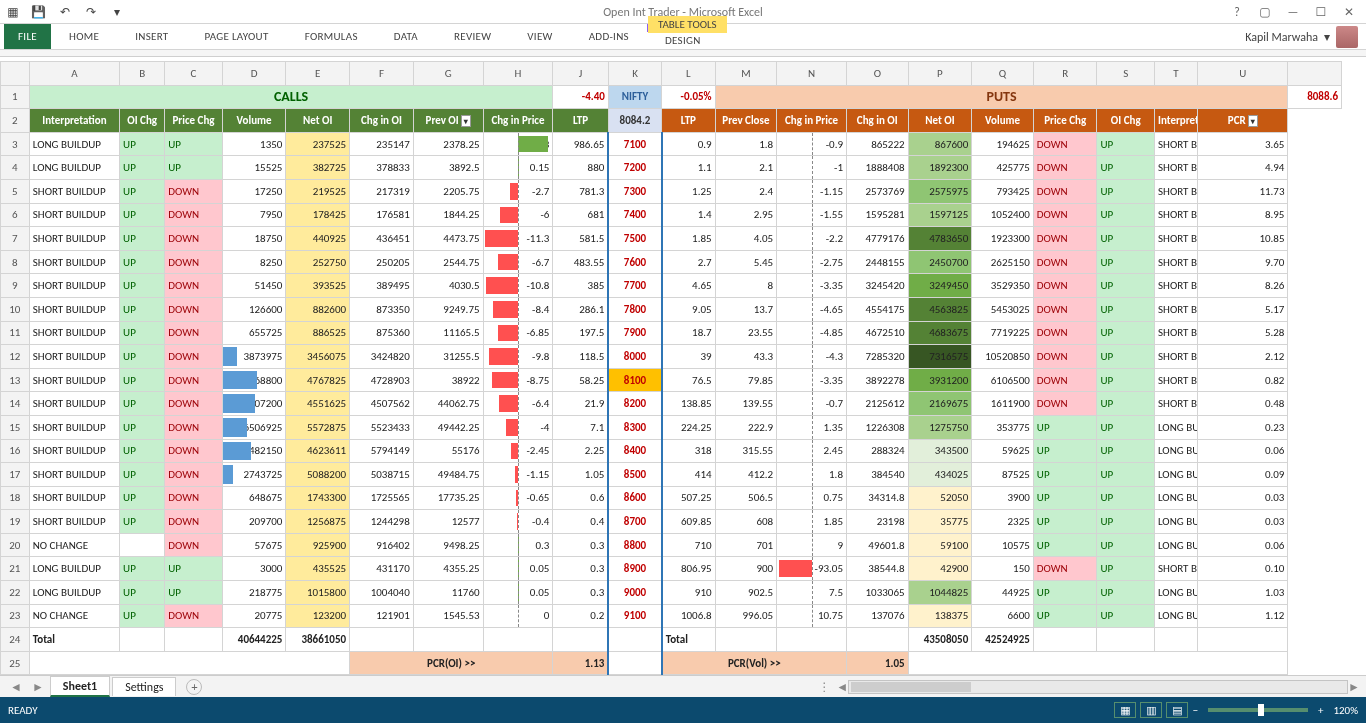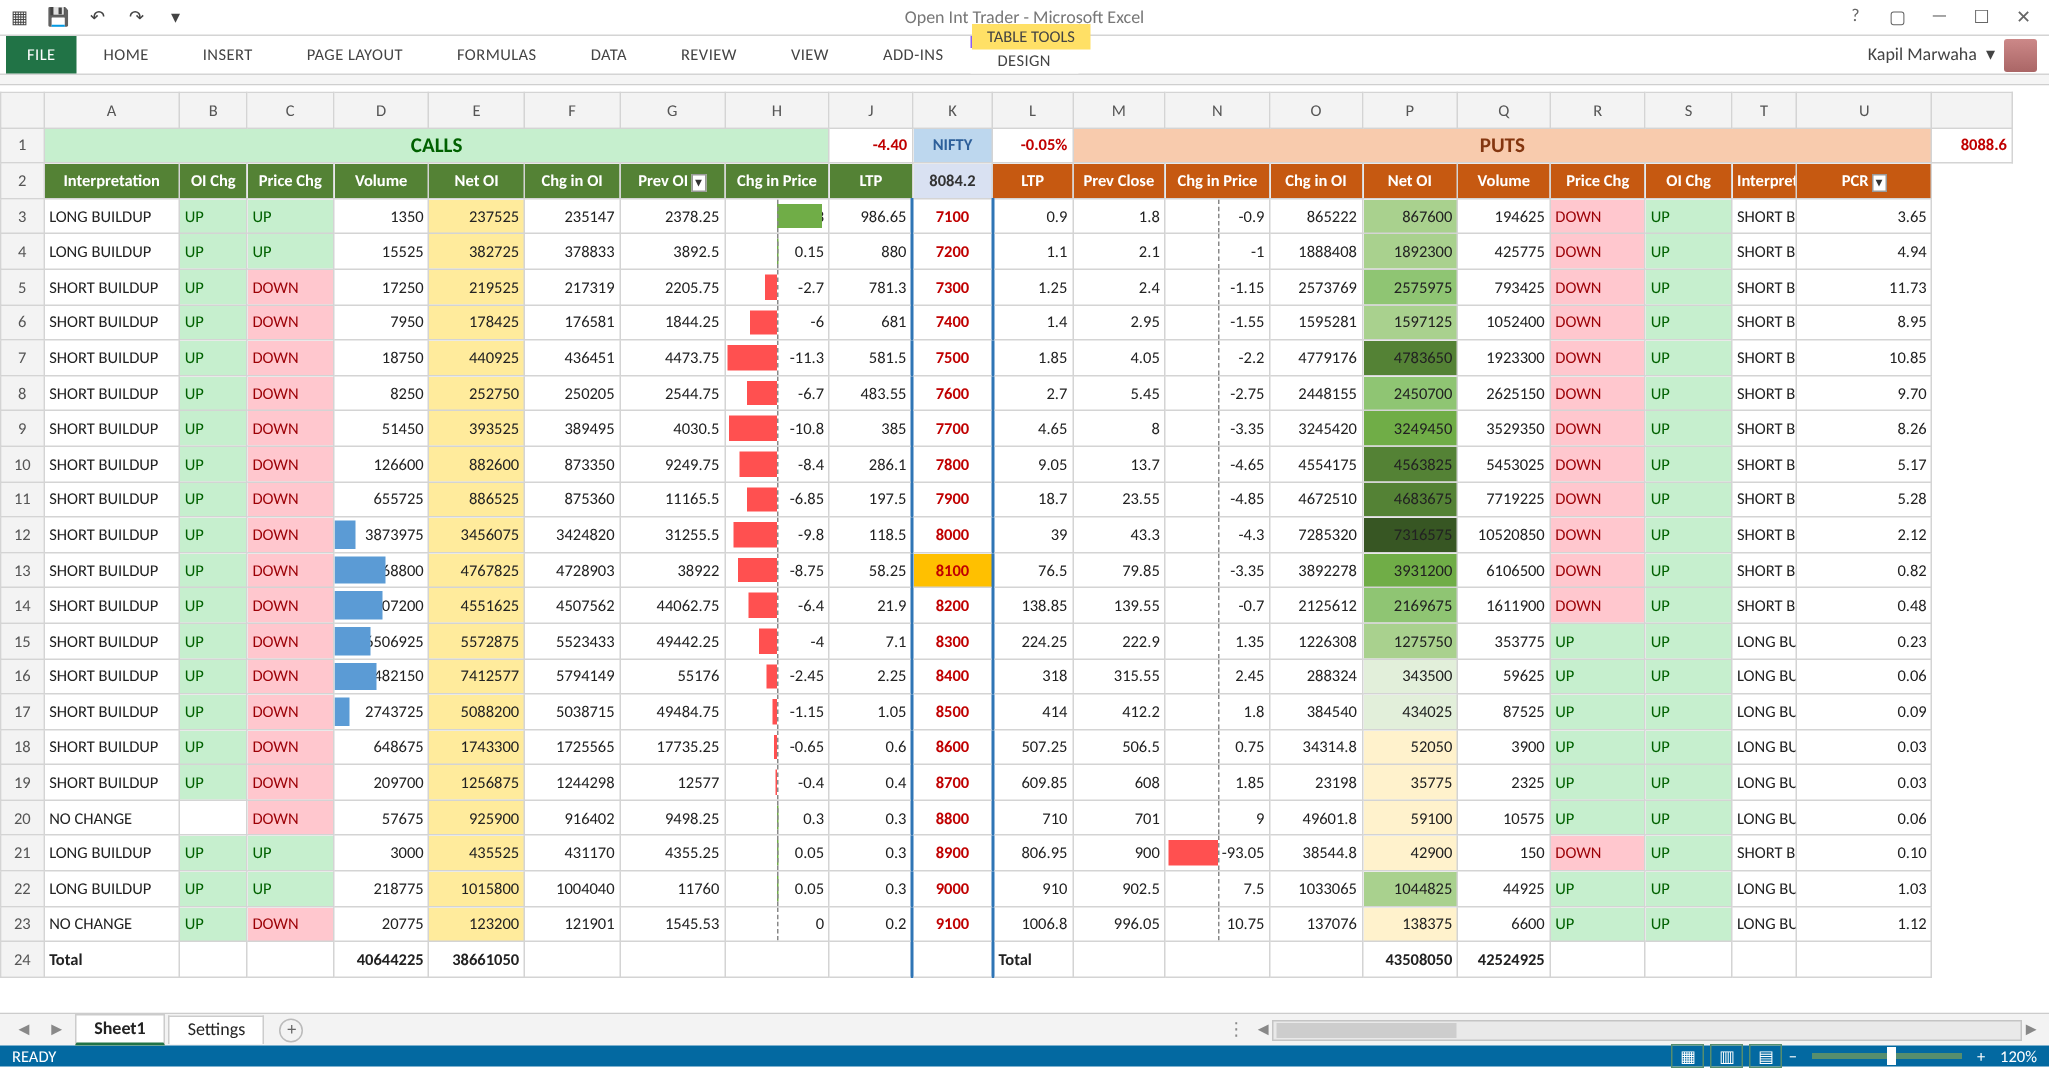--- a/index.html
+++ b/index.html
@@ -77,21 +77,21 @@
 
 .sheet-tabs { height: 22px; background: #f3f3f3; border-top: 1px solid #ccc; display: flex; align-items: center; padding: 0 6px; font-size: 12px; gap: 2px; }
 .sheet-tabs .nav { color: #888; padding: 0 4px; }
 .stab { padding: 2px 12px; border: 1px solid #ccc; border-bottom: none; background: #fff; }
 .stab.active { font-weight: bold; border-bottom: 2px solid #217346; }
 .addsheet { border: 1px solid #bbb; border-radius: 50%; width: 16px; height: 16px; display:flex; align-items:center; justify-content:center; color:#666; margin-left:8px; }
 .sheet-tabs .scroll { margin-left:auto; display:flex; align-items:center; }
 .hscroll { width: 500px; height: 14px; background: #e9e9e9; border:1px solid #c4c4c4; position:relative; }
 .hscroll .thumb { position:absolute; left:2px; top:1px; bottom:1px; width:120px; background:#cdcdcd; }
 
-.statusbar { height: 14px; background: #0369a1; color: #fff; display: flex; align-items: center; padding: 0 8px; font-size: 11px; }
+.statusbar { height: 26px; background: #0c4a6e; color: #fff; display: flex; align-items: center; padding: 0 8px; font-size: 11px; }
 .statusbar .views { margin-left:auto; display:flex; gap:4px; align-items:center; }
 .statusbar .vbtn { width:22px; height:16px; border:1px solid #568e6e; display:flex; align-items:center; justify-content:center; }
 .zoom-slider { width: 100px; height: 4px; background: #568e6e; margin: 0 6px; position:relative; }
 .zoom-slider::after { content:""; position:absolute; left:50%; top:-4px; width:6px; height:12px; background:#fff; }
 
 
 .cA{width:88px}.cB{width:44px}.cC{width:56px}.cD{width:62px}.cE{width:62px}.cF{width:62px}.cG{width:68px}.cH{width:68px}.cJ{width:54px}
 .cK{width:52px}.cL{width:52px}.cM{width:60px}.cN{width:68px}.cO{width:60px}.cP{width:62px}.cQ{width:60px}.cR{width:62px}.cS{width:56px}.cT{width:42px}.cU{width:88px}.cV{width:52px}
 </style>
 </head>
@@ -524,21 +524,21 @@
           <td class="up-green tal">UP</td>
           <td class="tal">LONG BUILDUP</td>
           <td class="tar">0.23</td>
         </tr>
         <tr>
           <th class="rownum">16</th>
           <td class="tal">SHORT BUILDUP</td>
           <td class="up-green tal">UP</td>
           <td class="down-red tal">DOWN</td>
           <td class="tar vol-bar" style="position: relative;"><span style="position: absolute; left: 0px; top: 2px; bottom: 2px; background: rgb(91, 155, 213); width: 44.55%;"></span>7482150</td>
-          <td class="netoi-call">7412577</td>
+          <td class="netoi-call">4623611</td>
           <td class="tar">5794149</td>
           <td class="tar">55176</td>
           <td class="dbar"><span class="bar-neg" style="width: 10.4071%;"></span>-2.45<span class="mid"></span></td>
           <td class="tar">2.25</td>
           <td class="strike">8400</td>
           <td class="tar">318</td>
           <td class="tar">315.55</td>
           <td class="tar dbar">2.45<span class="mid"></span></td>
           <td class="tar">288324</td>
           <td class="putoi" style="background: rgb(226, 239, 218);">343500</td>
@@ -729,20 +729,30 @@
           <td></td>
           <td></td>
     <td class="tar">43508050</td>
     <td class="tar">42524925</td>
     <td></td>
           <td></td>
           <td></td>
           <td></td>
   </tr>
 
+  <tr>
+    <th class="rownum">25</th>
+    <td colspan="5"></td>
+    <td class="pcr-row tac" colspan="3">PCR(OI) &gt;&gt;</td>
+    <td class="pcr-row tar">1.13</td>
+    <td style="border-left:2px solid #2f75b5;border-right:2px solid #2f75b5"></td>
+    <td class="pcr-row tac" colspan="3">PCR(Vol) &gt;&gt;</td>
+    <td class="pcr-row tar">1.05</td>
+    <td colspan="6"></td>
+  </tr>
 </tbody>
     </table>
 </div>
 
 <div class="sheet-tabs">
   <span class="nav">◄</span>
   <span class="nav">►</span>
   <div class="stab active">Sheet1</div>
   <div class="stab">Settings</div>
   <div class="addsheet">+</div>

